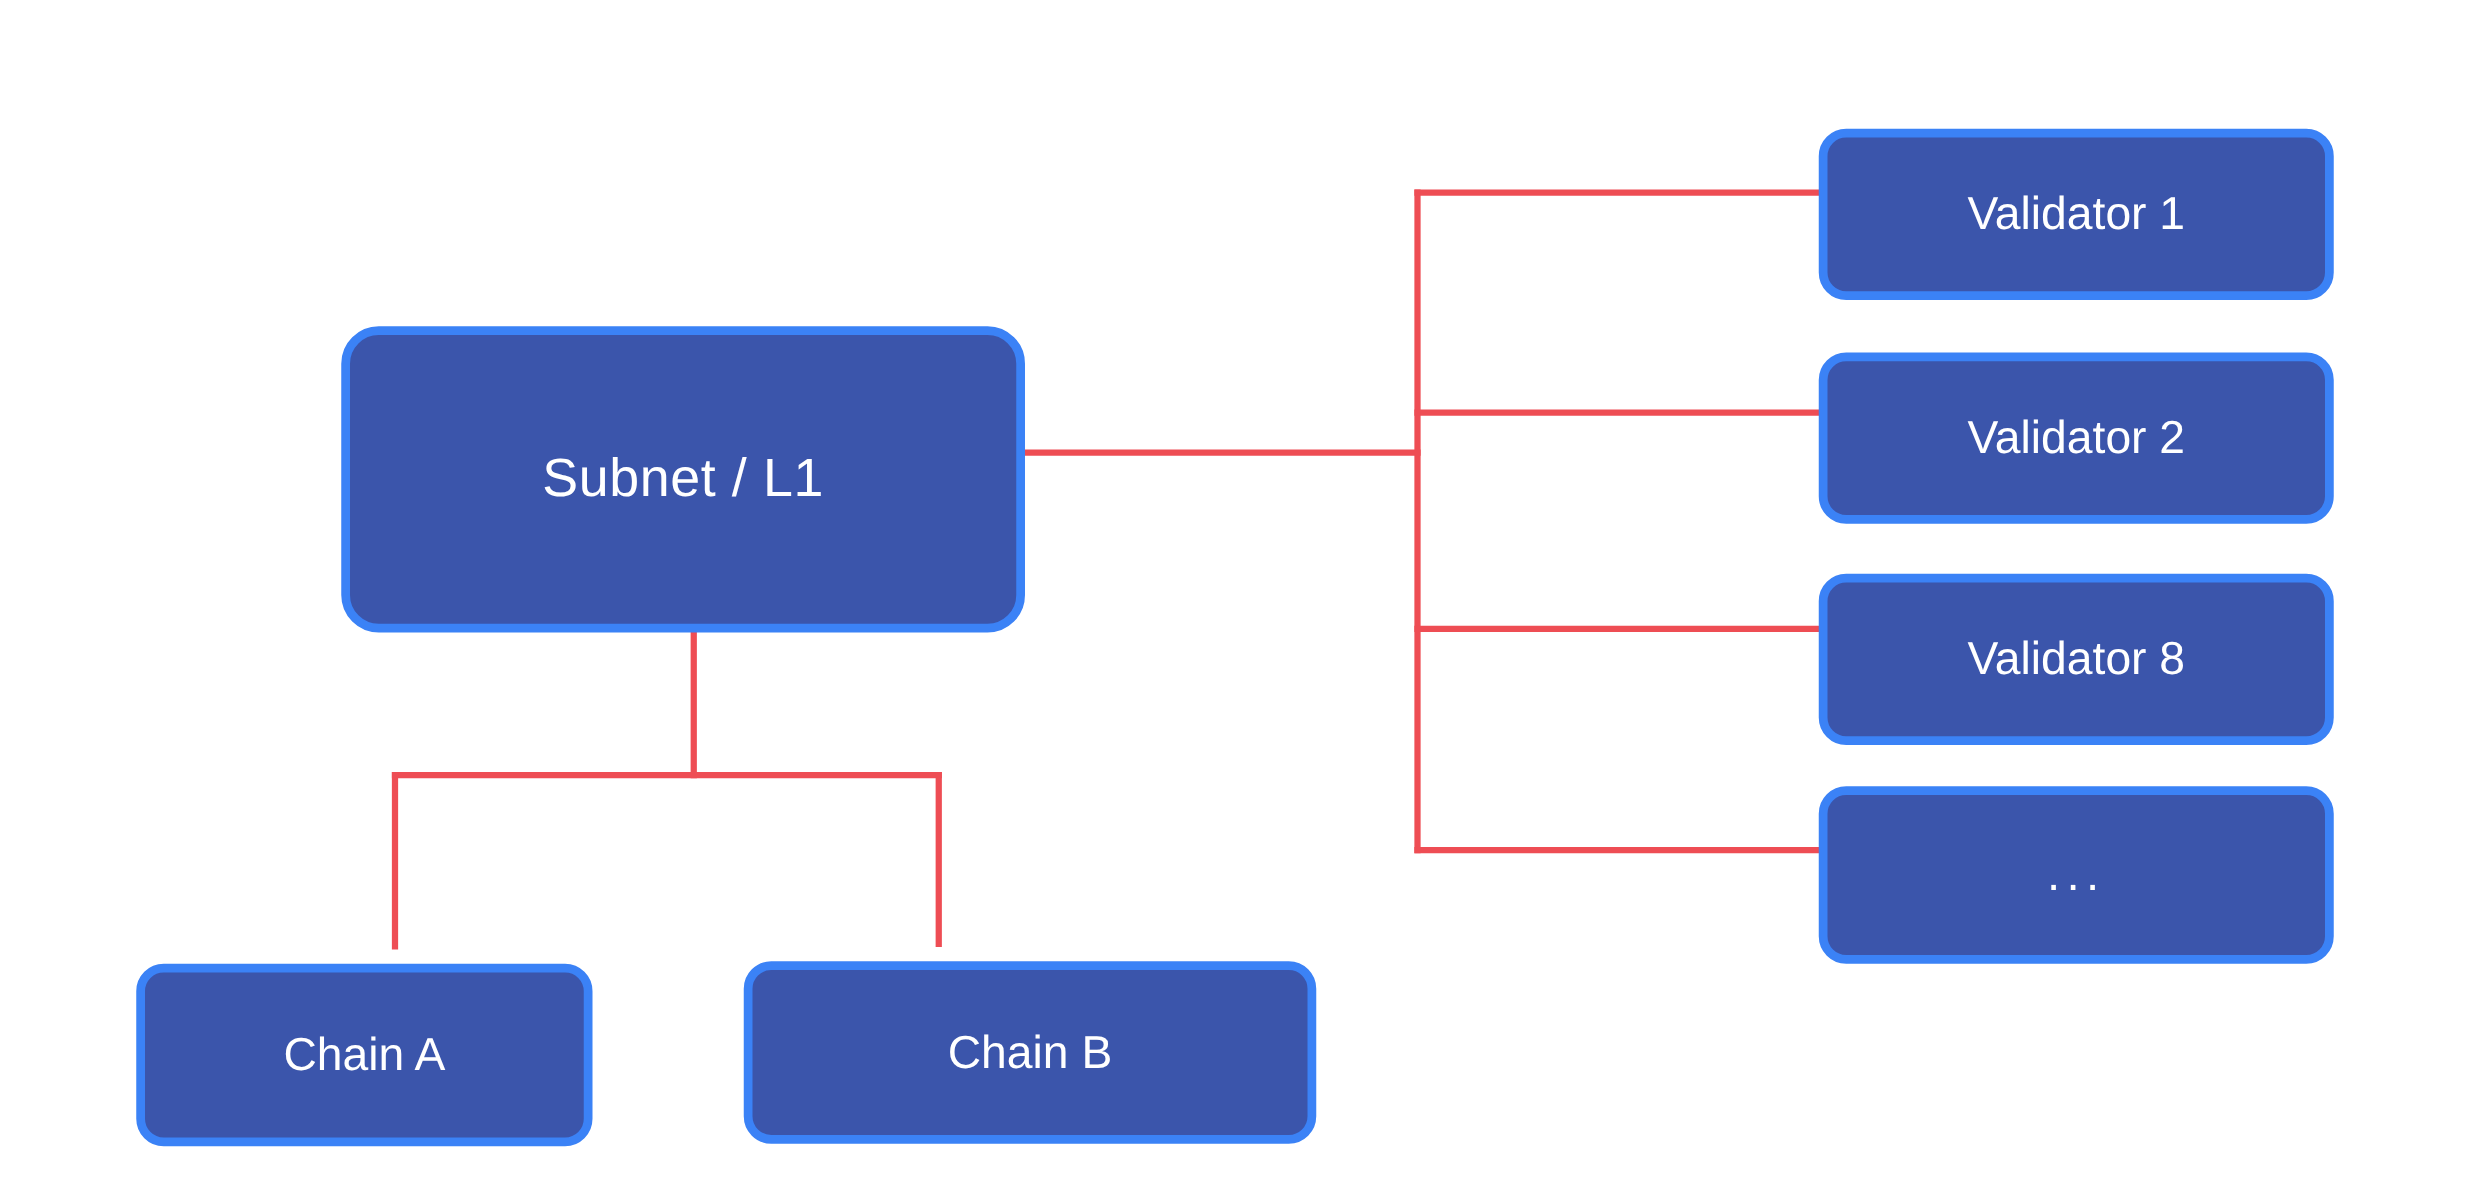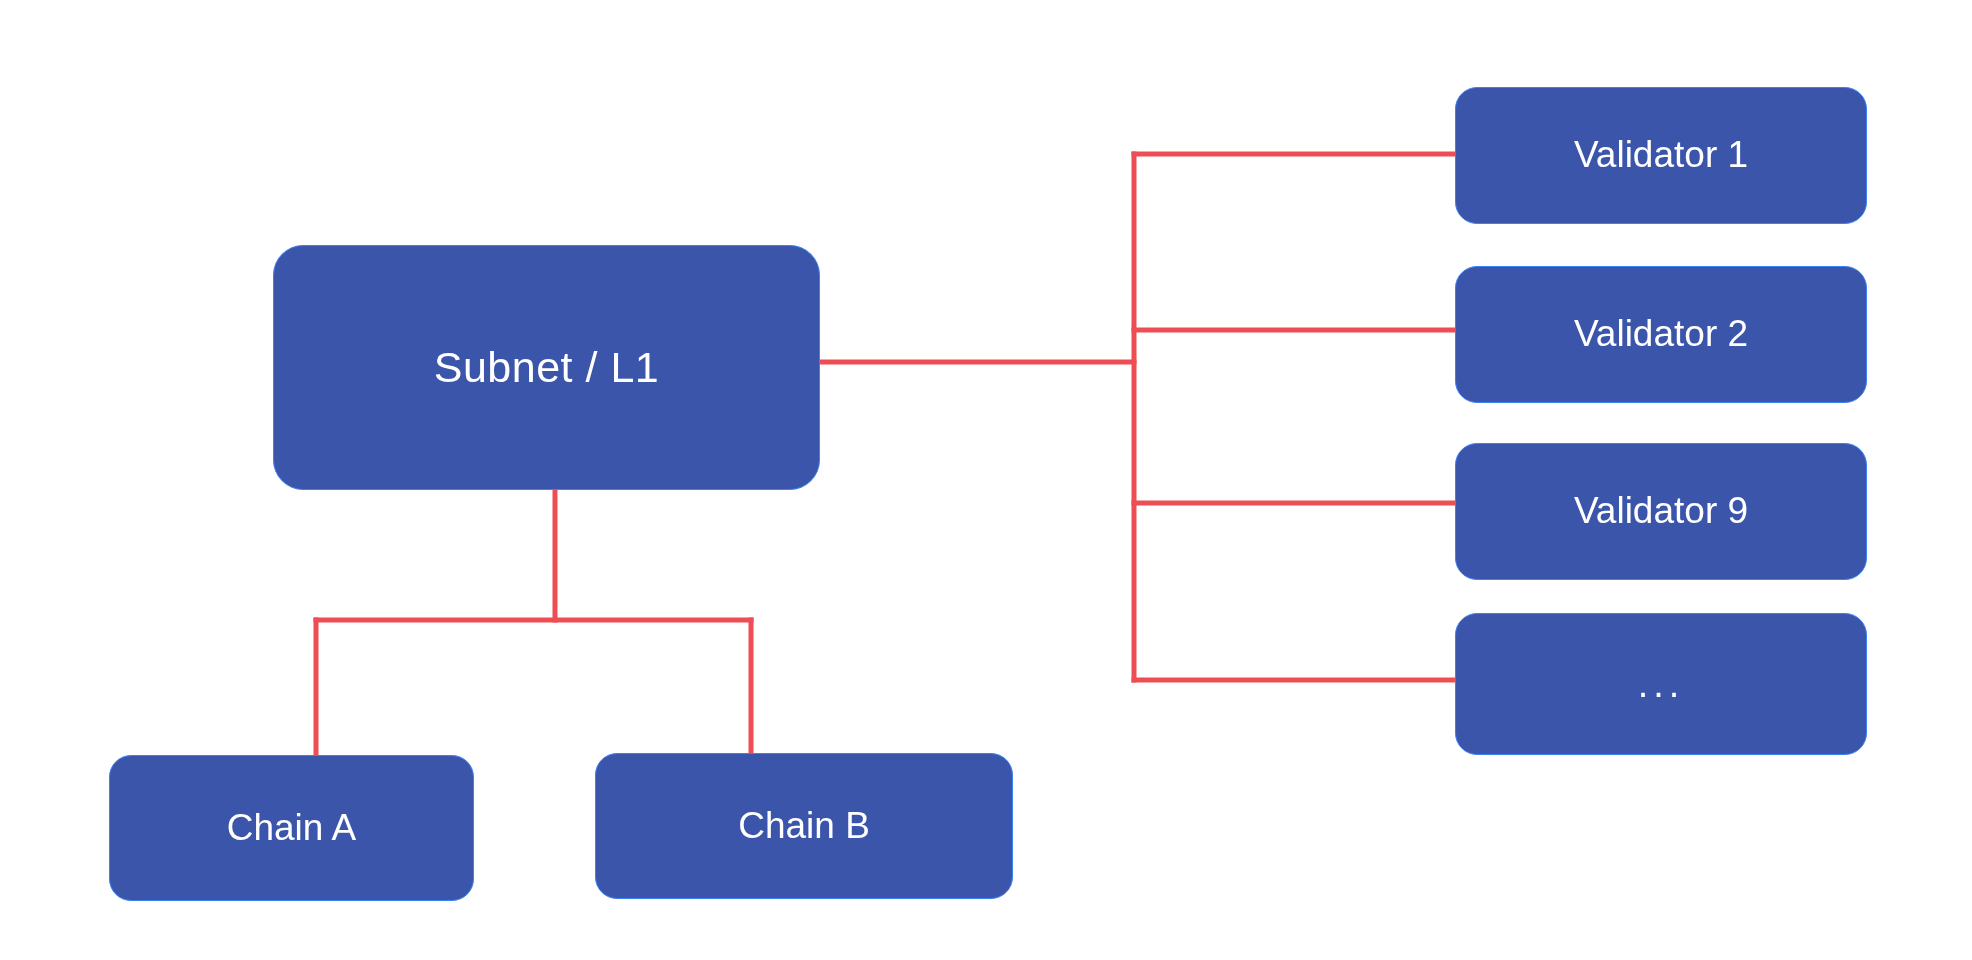--- a/index.html
+++ b/index.html
@@ -27,26 +27,27 @@
     height: 960px;
     pointer-events: none;
   }
   .node {
     position: absolute;
     box-sizing: border-box;
     display: flex;
     align-items: center;
     justify-content: center;
     background: #3b55ab;
-    border: 1px solid #3b82f6;
+    border: 7px solid #3b82f6;
     border-radius: 22px;
     color: #ffffff;
     text-align: center;
     line-height: 1.1;
     user-select: none;
+    margin-top: 16px;
   }
   .node .node-label {
     display: block;
     white-space: nowrap;
   }
 
   
   #node-subnet {
     left: 273px;
     top: 245px;
@@ -80,21 +81,21 @@
     font-size: 37px;
   }
   #node-chain-0 {
     left: 109px;
     top: 755px;
     width: 365px;
   }
   #node-chain-1 {
     left: 595px;
     top: 753px;
-    width: 418px;
+    width: 458px;
   }
 </style>
 </head>
 <body>
 
 <div id="canvas">
 
   <svg id="edges" width="1972" height="960" viewBox="0 0 1972 960" xmlns="http://www.w3.org/2000/svg" aria-hidden="true">
     <g fill="none" stroke="#ee4d54" stroke-width="5" stroke-linecap="square">
 
@@ -120,21 +121,21 @@
 
   <div class="node node-validator" id="node-validator-0">
     <span class="node-label">Validator 1</span>
   </div>
 
   <div class="node node-validator" id="node-validator-1">
     <span class="node-label">Validator 2</span>
   </div>
 
   <div class="node node-validator" id="node-validator-2">
-    <span class="node-label">Validator 9</span>
+    <span class="node-label">Validator 8</span>
   </div>
 
   <div class="node node-validator" id="node-validator-3">
     <span class="node-label">...</span>
   </div>
 
   <div class="node node-chain" id="node-chain-0">
     <span class="node-label">Chain A</span>
   </div>
 

